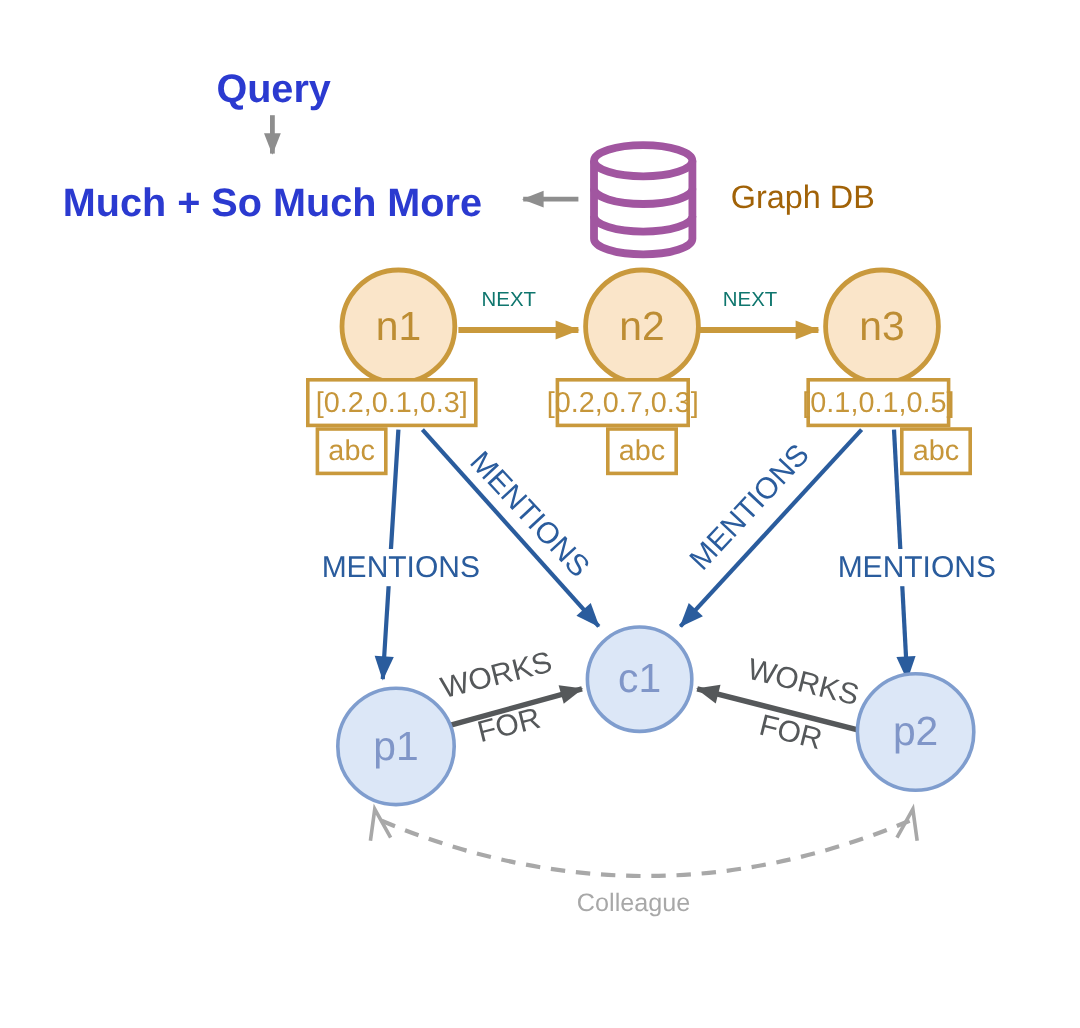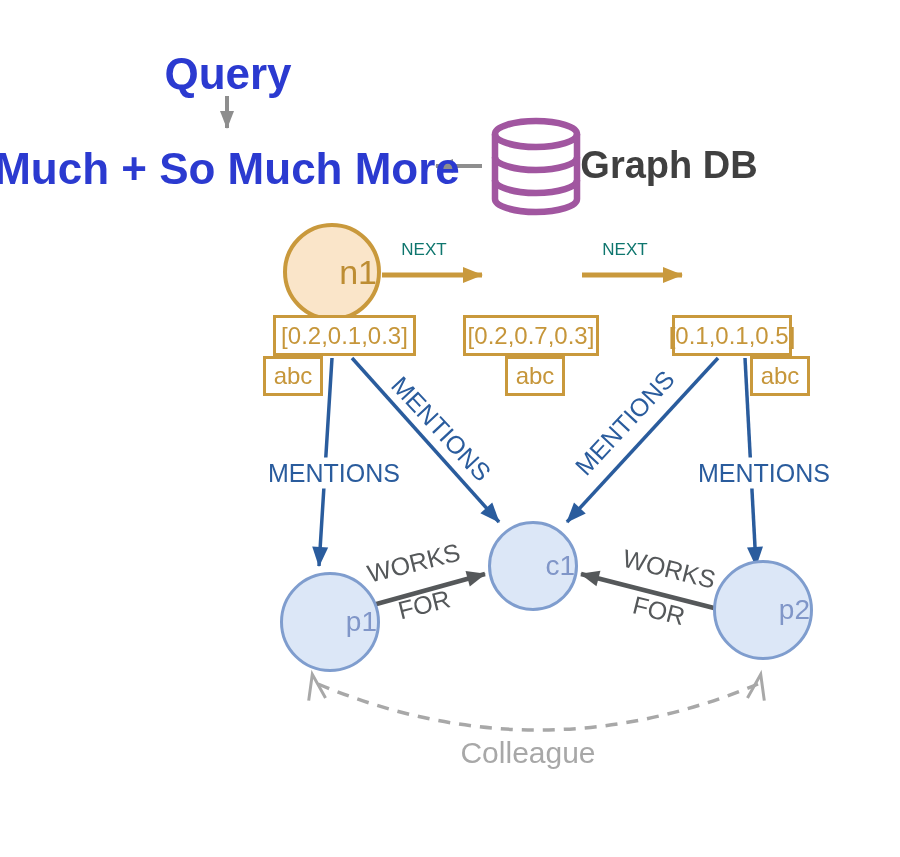--- a/index.html
+++ b/index.html
@@ -1,42 +1,42 @@
 <!DOCTYPE html>
 <html><head>
 <meta charset="utf-8">
 <style>
   html,body{margin:0;padding:0;background:#ffffff;}
   .canvas{
     position:relative;width:900px;height:857px;background:#ffffff;overflow:hidden;
     font-family:"Liberation Sans",sans-serif;
   }
   .layer-svg{position:absolute;left:0;top:0;z-index:0;}
-  .circle{position:absolute;border-radius:50%;box-sizing:border-box;display:flex;align-items:center;justify-content:flex-end;z-index:1;}
+  .circle{position:absolute;border-radius:50%;box-sizing:border-box;display:flex;align-items:center;justify-content:center;z-index:1;}
   .doc{width:98px;height:98px;background:#fae5c9;border:4px solid #c9993c;}
   .ent{background:#dce7f7;border:3px solid #7f9dce;}
   .doc-label{color:#bd8d33;font-size:34px;}
-  .ent-label{color:#8096c8;font-size:28px;}
+  .ent-label{color:#8096c8;font-size:34px;}
   .propbox{
     position:absolute;box-sizing:border-box;background:#ffffff;border:3px solid #c9993c;
     display:flex;align-items:center;justify-content:center;z-index:2;
     color:#c6963a;font-size:24px;white-space:nowrap;
   }
   .lbl{position:absolute;transform:translate(-50%,-50%);white-space:nowrap;z-index:3;}
-  .lbl-query{font-size:44px;font-weight:bold;color:#2b3ad0;}
-  .lbl-purple{font-size:38px;font-weight:bold;color:#404040;}
+  .lbl-query{font-size:33px;font-weight:bold;color:#2b3ad0;}
+  .lbl-purple{font-size:27px;font-weight:normal;color:#a16207;}
   .lbl-gold{font-size:17px;color:#0f766e;}
   .lbl-blue{font-size:25px;color:#2a5c9d;}
   .lbl-blue.masked{background:#ffffff;padding:1px 3px;}
   .lbl-rot-l{transform:translate(-50%,-50%) rotate(47deg);}
   .lbl-rot-r{transform:translate(-50%,-50%) rotate(-47deg);}
   .lbl-dark{font-size:25px;color:#55585a;text-align:center;line-height:1.72;}
   .works-l{transform:translate(-50%,-50%) rotate(-14deg);}
   .works-r{transform:translate(-50%,-50%) rotate(14deg);}
-  .lbl-colleague{font-size:30px;color:#a8a8a8;}
+  .lbl-colleague{font-size:21px;color:#a8a8a8;}
 </style>
 </head>
 <body>
 
 <div class="canvas">
 
   <svg class="layer-svg" width="900" height="857" viewBox="0 0 900 857">
     <defs>
       <marker id="m-gray" markerUnits="userSpaceOnUse" markerWidth="24" markerHeight="18" refX="19" refY="9" orient="auto">
         <path d="M2,2 L20,9 L2,16 z" fill="#8e8e8e"></path>
@@ -80,23 +80,29 @@
     </g>
   </svg>
 
   <div class="lbl lbl-query" style="left:228px;top:74px;">Query</div>
   <div class="lbl lbl-query" style="left:227px;top:169px;">Much + So Much More</div>
   <div class="lbl lbl-purple" style="left:669px;top:165px;">Graph DB</div>
 
   <div class="circle doc" style="left:283px;top:223px;">
     <span class="doc-label">n1</span>
   </div>
+  <div class="circle doc" style="left:486px;top:223px;">
+    <span class="doc-label">n2</span>
+  </div>
+  <div class="circle doc" style="left:686px;top:223px;">
+    <span class="doc-label">n3</span>
+  </div>
 
-  <div class="propbox" style="left:273px;top:315px;width:143px;height:41px;">[0.2,0.1,0.3]</div>
-  <div class="propbox" style="left:463px;top:315px;width:136px;height:41px;">[0.2,0.7,0.3]</div>
+  <div class="propbox" style="left:255px;top:315px;width:143px;height:41px;">[0.2,0.1,0.3]</div>
+  <div class="propbox" style="left:463px;top:315px;width:112px;height:41px;">[0.2,0.7,0.3]</div>
   <div class="propbox" style="left:672px;top:315px;width:120px;height:41px;">[0.1,0.1,0.5]</div>
   <div class="propbox" style="left:263px;top:356px;width:60px;height:40px;">abc</div>
   <div class="propbox" style="left:505px;top:356px;width:60px;height:40px;">abc</div>
   <div class="propbox" style="left:750px;top:356px;width:60px;height:40px;">abc</div>
 
   <div class="circle ent" style="left:280px;top:572px;width:100px;height:100px;">
     <span class="ent-label">p1</span>
   </div>
   <div class="circle ent" style="left:488px;top:521px;width:90px;height:90px;">
     <span class="ent-label">c1</span>

